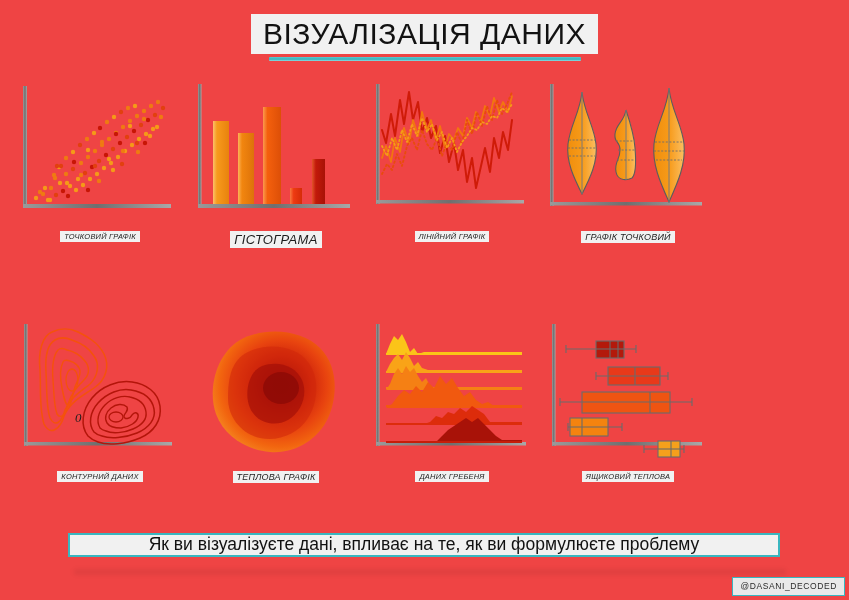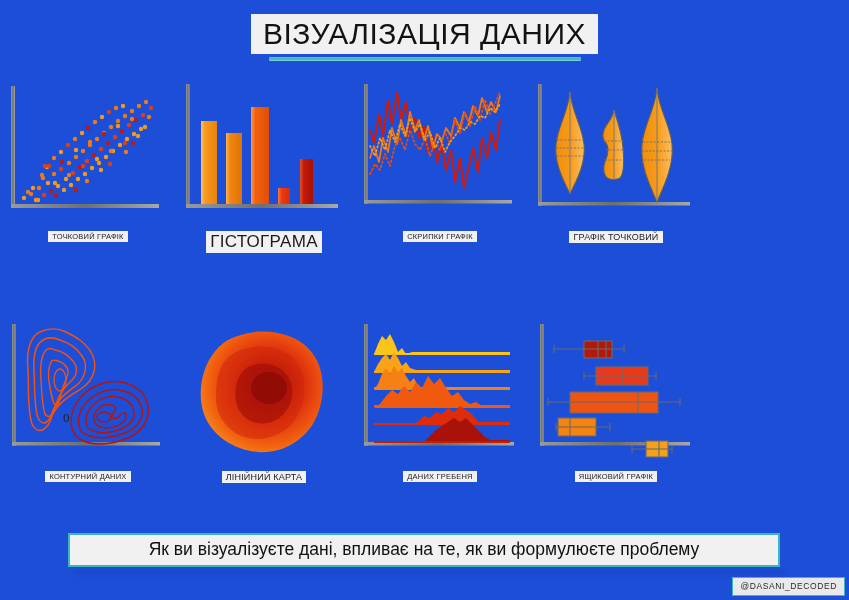--- a/index.html
+++ b/index.html
@@ -2,21 +2,21 @@
 <html><head>
 <meta charset="utf-8">
 <style>
   * { box-sizing: border-box; margin: 0; padding: 0; }
   html, body {
     width: 849px; height: 600px;
     background: #ffffff;
     font-family: "Liberation Sans", sans-serif;
     overflow: hidden;
   }
-  .slide { position: relative; width: 849px; height: 600px; background: #1d4ed8; }
+  .slide { position: relative; width: 849px; height: 600px; background: #ef4444; }
 
   
   .title-wrap {
     position: absolute; left: 0; top: 14px; width: 849px;
     text-align: center;
   }
   .title {
     display: inline-block;
     font-size: 30px; font-weight: 400; letter-spacing: 0.5px;
     color: #121212; background: #f1f1f1;
@@ -24,45 +24,45 @@
     line-height: 1.18;
   }
   .title-rule {
     display: block;
     width: 312px; height: 4px; margin: 3px auto 0 auto;
     background: linear-gradient(180deg,#5ec8cf 0%, #36b3bd 55%, #8fdde2 100%);
     border-radius: 1px;
   }
 
   
-  .row { position: absolute; left: 0; width: 681px; display: flex; }
+  .row { position: absolute; left: 12px; width: 681px; display: flex; font-style: italic; }
   .row-1 { top: 78px; }
   .row-2 { top: 318px; }
   .cell {
     width: 212.25px;
     display: flex; flex-direction: column; align-items: center;
   }
   .chart-box { width: 176px; height: 148px; position: relative; }
   .chart-box svg { display: block; width: 100%; height: 100%; }
   .cap {
     margin-top: 5px;
     background: #f1f1f1;
     color: #1c1c1c;
     padding: 1px 4px;
     white-space: nowrap;
   }
   .cap-xs { font-size: 7.5px; letter-spacing: 0.2px; }
   .cap-sm { font-size: 9px; letter-spacing: 0.2px; }
-  .cap-md { font-size: 17px; letter-spacing: 0.3px; }
+  .cap-md { font-size: 13px; letter-spacing: 0.3px; }
   .cap-blur { filter: blur(0.45px); }
 
   
   .caption-box {
     position: absolute; left: 68px; top: 533px;
-    width: 712px; height: 34px;
+    width: 712px; height: 24px;
     background: #f1f1f1;
     border: 2px solid #39b6c0;
     display: flex; align-items: center; justify-content: center;
   }
   .caption-text {
     font-size: 17.5px; color: #111; white-space: nowrap; line-height: 1;
   }
   .caption-shadow {
     position: absolute; left: 74px; top: 569px;
     width: 712px; height: 6px;
@@ -250,21 +250,21 @@
           <rect x="12" y="6" width="3.5" height="120" fill="url(#axg)"></rect>
           <rect x="12" y="122" width="148" height="3.5" fill="url(#axg)"></rect>
           <g fill="none" stroke-linejoin="round" stroke-linecap="round">
             <path d="M18,52 L22,65 L27,36 L31,58 L36,22 L40,46 L45,14 L49,42 L54,24 L58,54 L63,40 L67,60 L72,48 L76,75 L81,58 L85,84 L90,65 L94,92 L99,72 L103,104 L108,80 L112,110 L117,88 L121,70 L126,94 L130,60 L135,80 L139,54 L144,72 L148,42" stroke="#cf1b08" stroke-width="2"></path>
             <path d="M18,80 L22,68 L27,84 L31,60 L36,74 L40,50 L45,66 L49,42 L54,58 L58,34 L63,52 L67,42 L72,62 L76,48 L81,70 L85,56 L90,62 L94,50 L99,58 L103,40 L108,50 L112,34 L117,44 L121,28 L126,38 L130,20 L135,34 L139,24 L144,34 L148,18" stroke="#f2760f" stroke-width="1.8"></path>
             <path d="M18,96 L23,86 L28,92 L33,76 L38,88 L43,68 L48,60 L53,72 L58,52 L63,66 L68,72 L73,60 L78,78 L83,64 L88,72 L93,54 L98,66 L103,42 L108,56 L113,34 L118,48 L123,28 L128,42 L133,22 L138,36 L143,26 L148,14" stroke="#e84b0d" stroke-width="1.8" stroke-dasharray="1.6 2.8"></path>
             <path d="M18,68 L23,78 L28,60 L33,72 L38,52 L43,64 L48,46 L53,58 L58,40 L63,54 L68,46 L73,62 L78,54 L83,70 L88,60 L93,74 L98,64 L103,58 L108,50 L113,52 L118,44 L123,46 L128,38 L133,40 L138,30 L143,34 L148,26" stroke="#f59a18" stroke-width="1.8" stroke-dasharray="1.4 2.6"></path>
           </g>
         </svg>
       </div>
-      <div class="cap cap-xs cap-blur">СКРИПКИ ГРАФІК</div>
+      <div class="cap cap-xs cap-blur">ЛІНІЙНИЙ ГРАФІК</div>
     </div>
 
     <div class="cell">
       <div class="chart-box">
         <svg viewBox="0 0 176 148">
           <defs>
             <linearGradient id="vg" x1="0" y1="0" x2="1" y2="0">
               <stop offset="0" stop-color="#f08e0c"></stop>
                 <stop offset="0.5" stop-color="#f79a19"></stop>
                 <stop offset="1" stop-color="#fbbf62"></stop>
@@ -339,21 +339,21 @@
             </radialGradient>
           </defs>
           <g>
             <path d="M52,22 C78,8 114,12 132,30 C150,48 150,78 140,100 C130,122 106,136 82,134 C58,132 36,118 28,96 C20,74 26,38 52,22 Z" fill="url(#hm)"></path>
             <path d="M60,34 C80,24 108,28 120,44 C132,60 130,84 120,100 C110,116 90,124 72,120 C54,116 40,100 40,80 C40,58 44,42 60,34 Z" fill="#cf270b" opacity="0.55"></path>
             <path d="M74,48 C90,42 108,48 114,62 C120,76 114,94 100,102 C86,110 68,104 62,90 C56,76 60,54 74,48 Z" fill="#a20e07" opacity="0.65"></path>
             <ellipse cx="93" cy="70" rx="18" ry="16" fill="#8a0a05" opacity="0.75"></ellipse>
           </g>
         </svg>
       </div>
-      <div class="cap cap-sm">ЛІНІЙНИЙ КАРТА</div>
+      <div class="cap cap-sm">ТЕПЛОВА ГРАФІК</div>
     </div>
 
     <div class="cell">
       <div class="chart-box">
         <svg viewBox="0 0 176 148">
           <rect x="12" y="6" width="3.5" height="122" fill="url(#axg)"></rect>
           <rect x="12" y="124" width="150" height="3.5" fill="url(#axg)"></rect>
           <g>
             <path d="M22,36 L26,26 L30,18 L34,22 L38,16 L42,24 L46,34 L50,30 L54,36 L60,34 L158,34 L158,36 Z" fill="#fbc418"></path>
             <line x1="22" y1="36" x2="158" y2="36" stroke="#fbc418" stroke-width="2"></line>
@@ -421,21 +421,21 @@
               <line x1="104" y1="131" x2="144" y2="131"></line>
               <line x1="104" y1="127" x2="104" y2="135"></line>
                 <line x1="144" y1="127" x2="144" y2="135"></line>
               <rect x="118" y="123" width="22" height="16" fill="#f5a01c"></rect>
               <line x1="131" y1="123" x2="131" y2="139"></line>
               <line x1="118" y1="131" x2="140" y2="131"></line>
             </g>
           </g>
         </svg>
       </div>
-      <div class="cap cap-xs cap-blur">ЯЩИКОВИЙ ГРАФІК</div>
+      <div class="cap cap-xs cap-blur">ЯЩИКОВИЙ ТЕПЛОВА</div>
     </div>
   </div>
 
   <div class="caption-shadow"></div>
   <div class="caption-box">
     <span class="caption-text">Як ви візуалізуєте дані, впливає на те, як ви формулюєте проблему</span>
   </div>
 
   <div class="watermark">@DASANI_DECODED</div>
 

